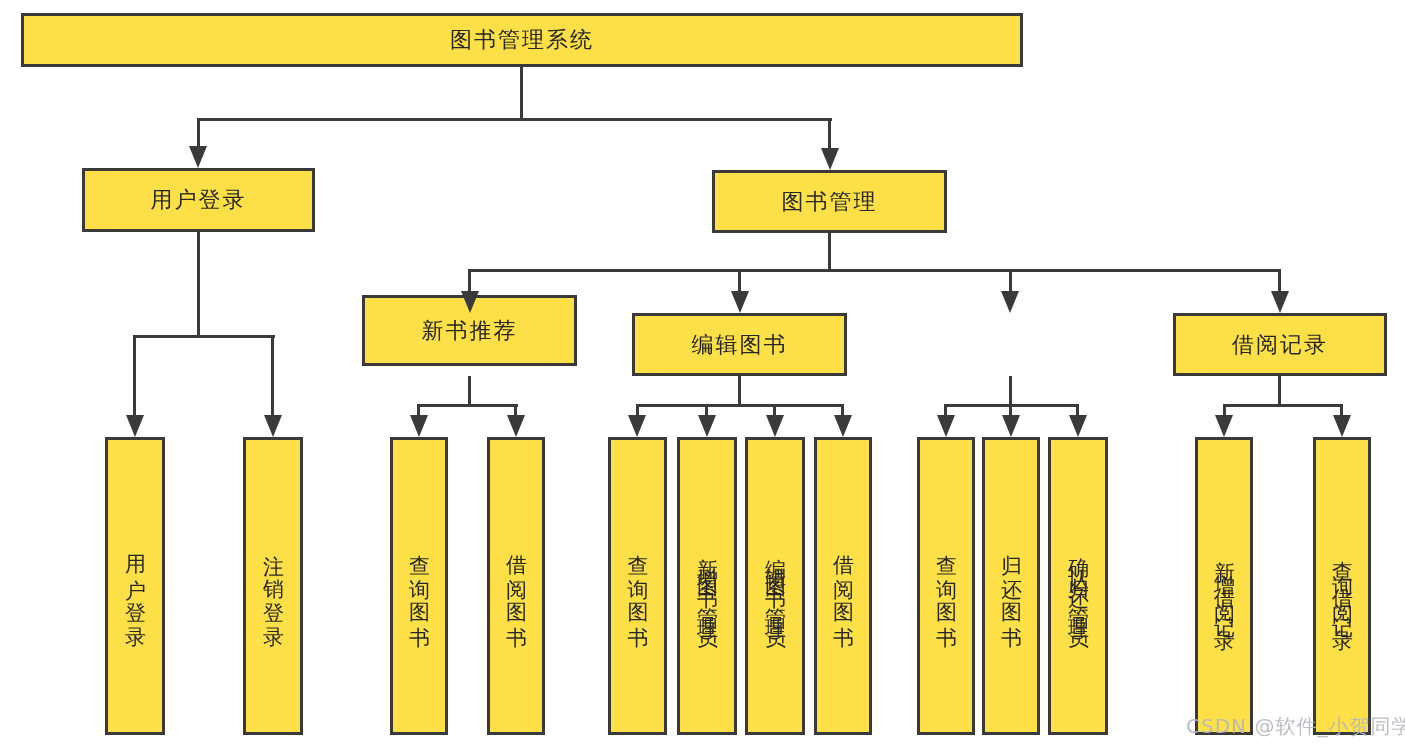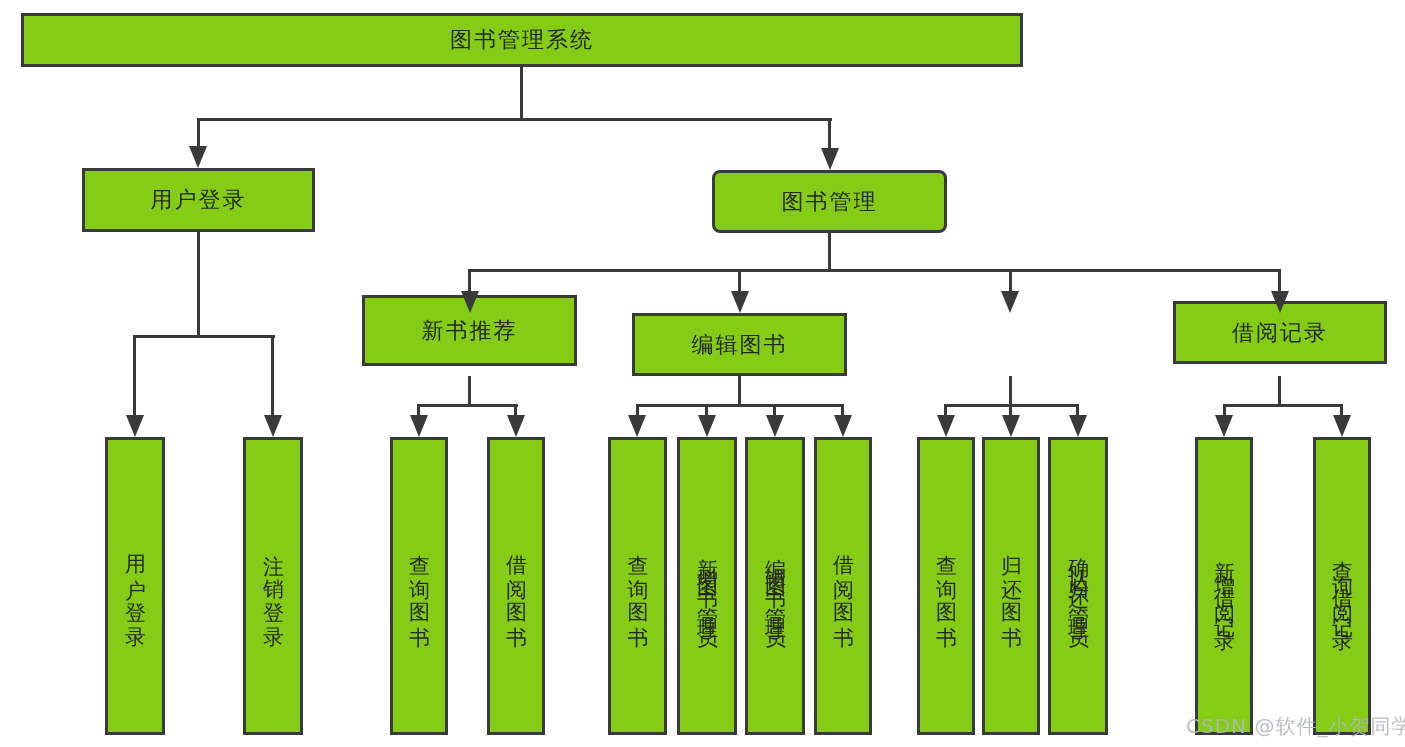--- a/index.html
+++ b/index.html
@@ -15,21 +15,21 @@
     width: 1405px;
     height: 747px;
     background: var(--bg);
     font-family: "DejaVu Sans", sans-serif;
     overflow: hidden;
   }
   .node {
     position: absolute;
     box-sizing: border-box;
     border: 3px solid var(--line);
-    background: #84cc16;
+    background: #fde047;
     display: flex;
     align-items: center;
     justify-content: center;
     color: var(--text);
   }
   .hlabel {
     font-size: 22px;
     letter-spacing: 2px;
     white-space: nowrap;
   }
@@ -71,31 +71,31 @@
 
 <div class="canvas">
 
   <div class="node" style="left:21px; top:13px; width:1002px; height:54px;">
     <span class="hlabel">图书管理系统</span>
   </div>
 
   <div class="node" style="left:82px; top:168px; width:233px; height:64px;">
     <span class="hlabel">用户登录</span>
   </div>
-  <div class="node" style="left:712px; top:170px; width:235px; height:63px;border-radius:8px;">
+  <div class="node" style="left:712px; top:170px; width:235px; height:63px;">
     <span class="hlabel">图书管理</span>
   </div>
 
   <div class="node" style="left:362px; top:295px; width:215px; height:71px;">
     <span class="hlabel">新书推荐</span>
   </div>
   <div class="node" style="left:632px; top:313px; width:215px; height:63px;">
     <span class="hlabel">编辑图书</span>
   </div>
-  <div class="node" style="left:1173px; top:301px; width:214px; height:63px;">
+  <div class="node" style="left:1173px; top:313px; width:214px; height:63px;">
     <span class="hlabel">借阅记录</span>
   </div>
 
   <div class="node" style="left:105px; top:437px; width:60px; height:298px;">
     <span class="vt sp-wide">用户登录</span>
   </div>
   <div class="node" style="left:243px; top:437px; width:60px; height:298px;">
     <span class="vt sp-wide">注销登录</span>
   </div>
 

